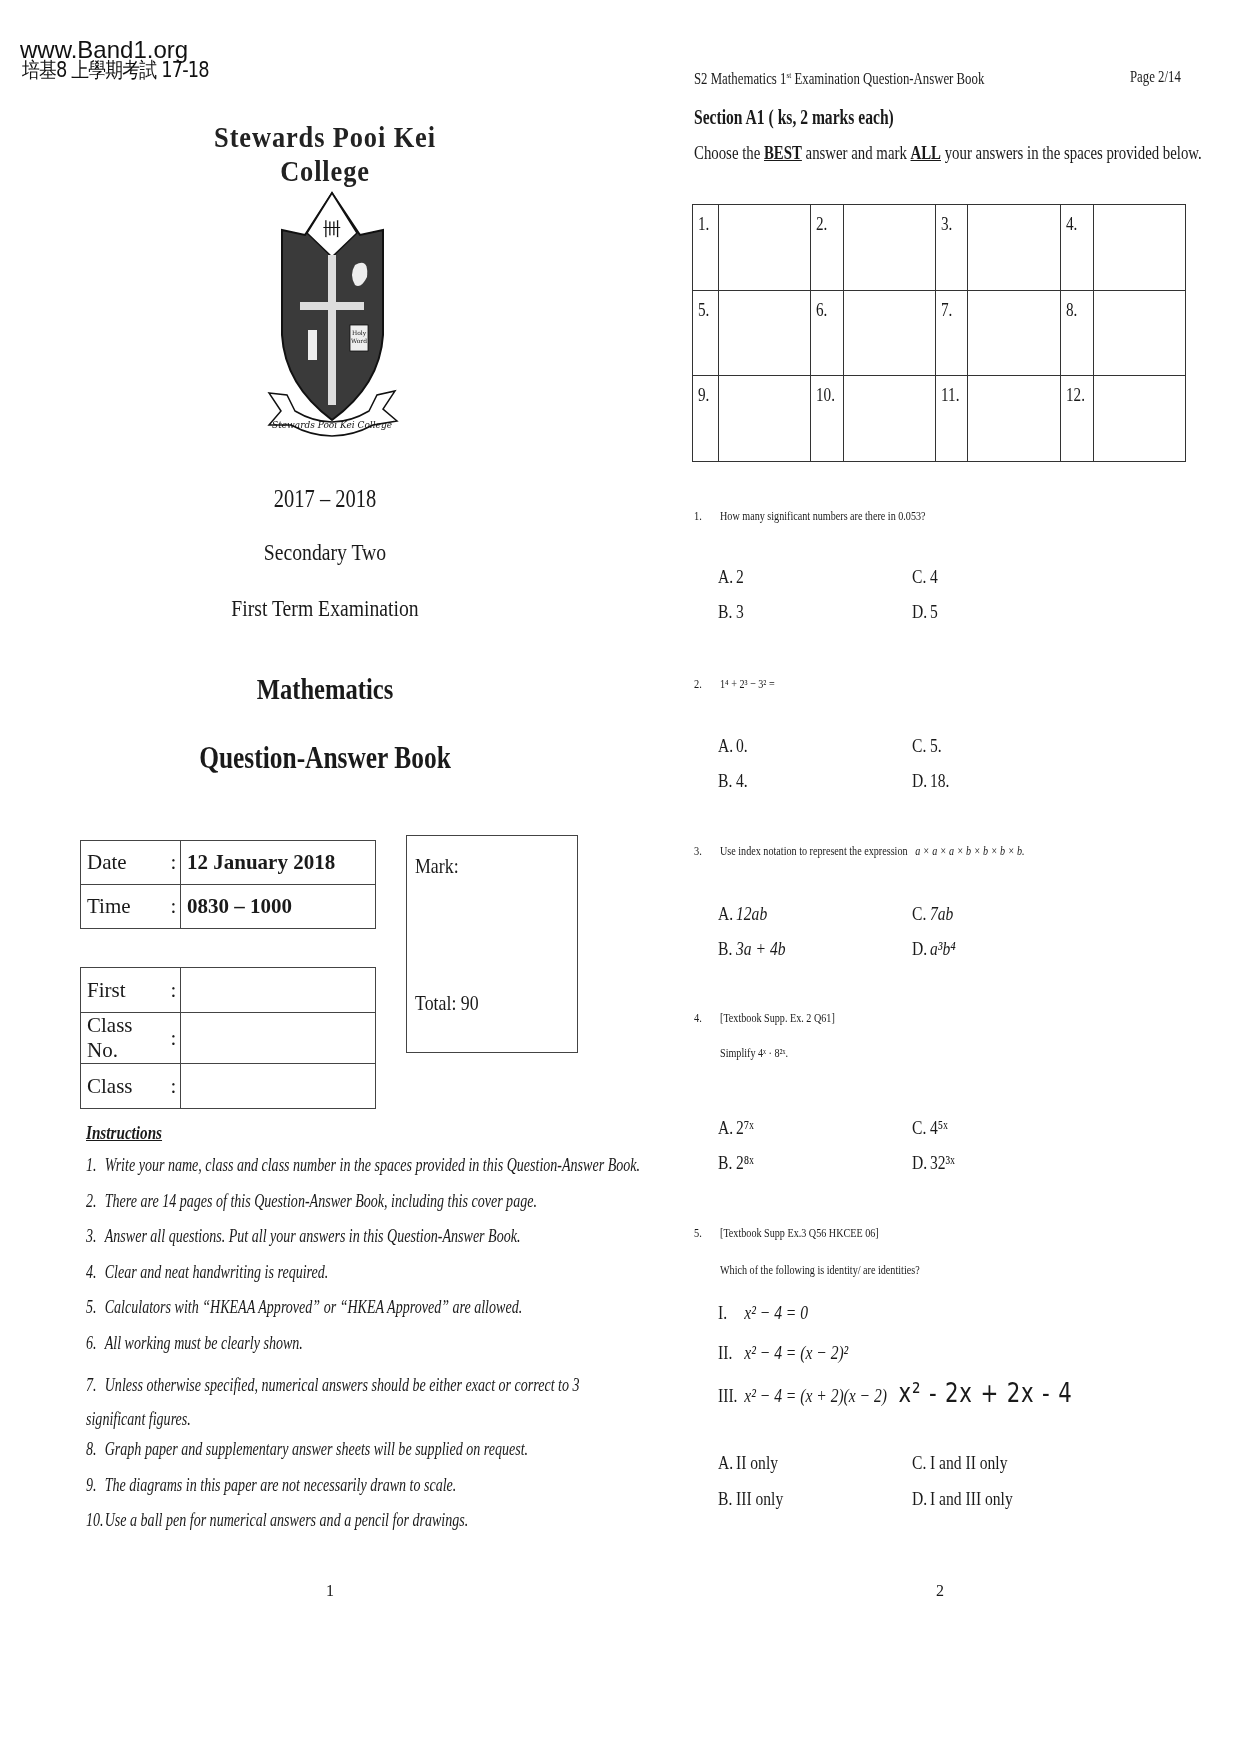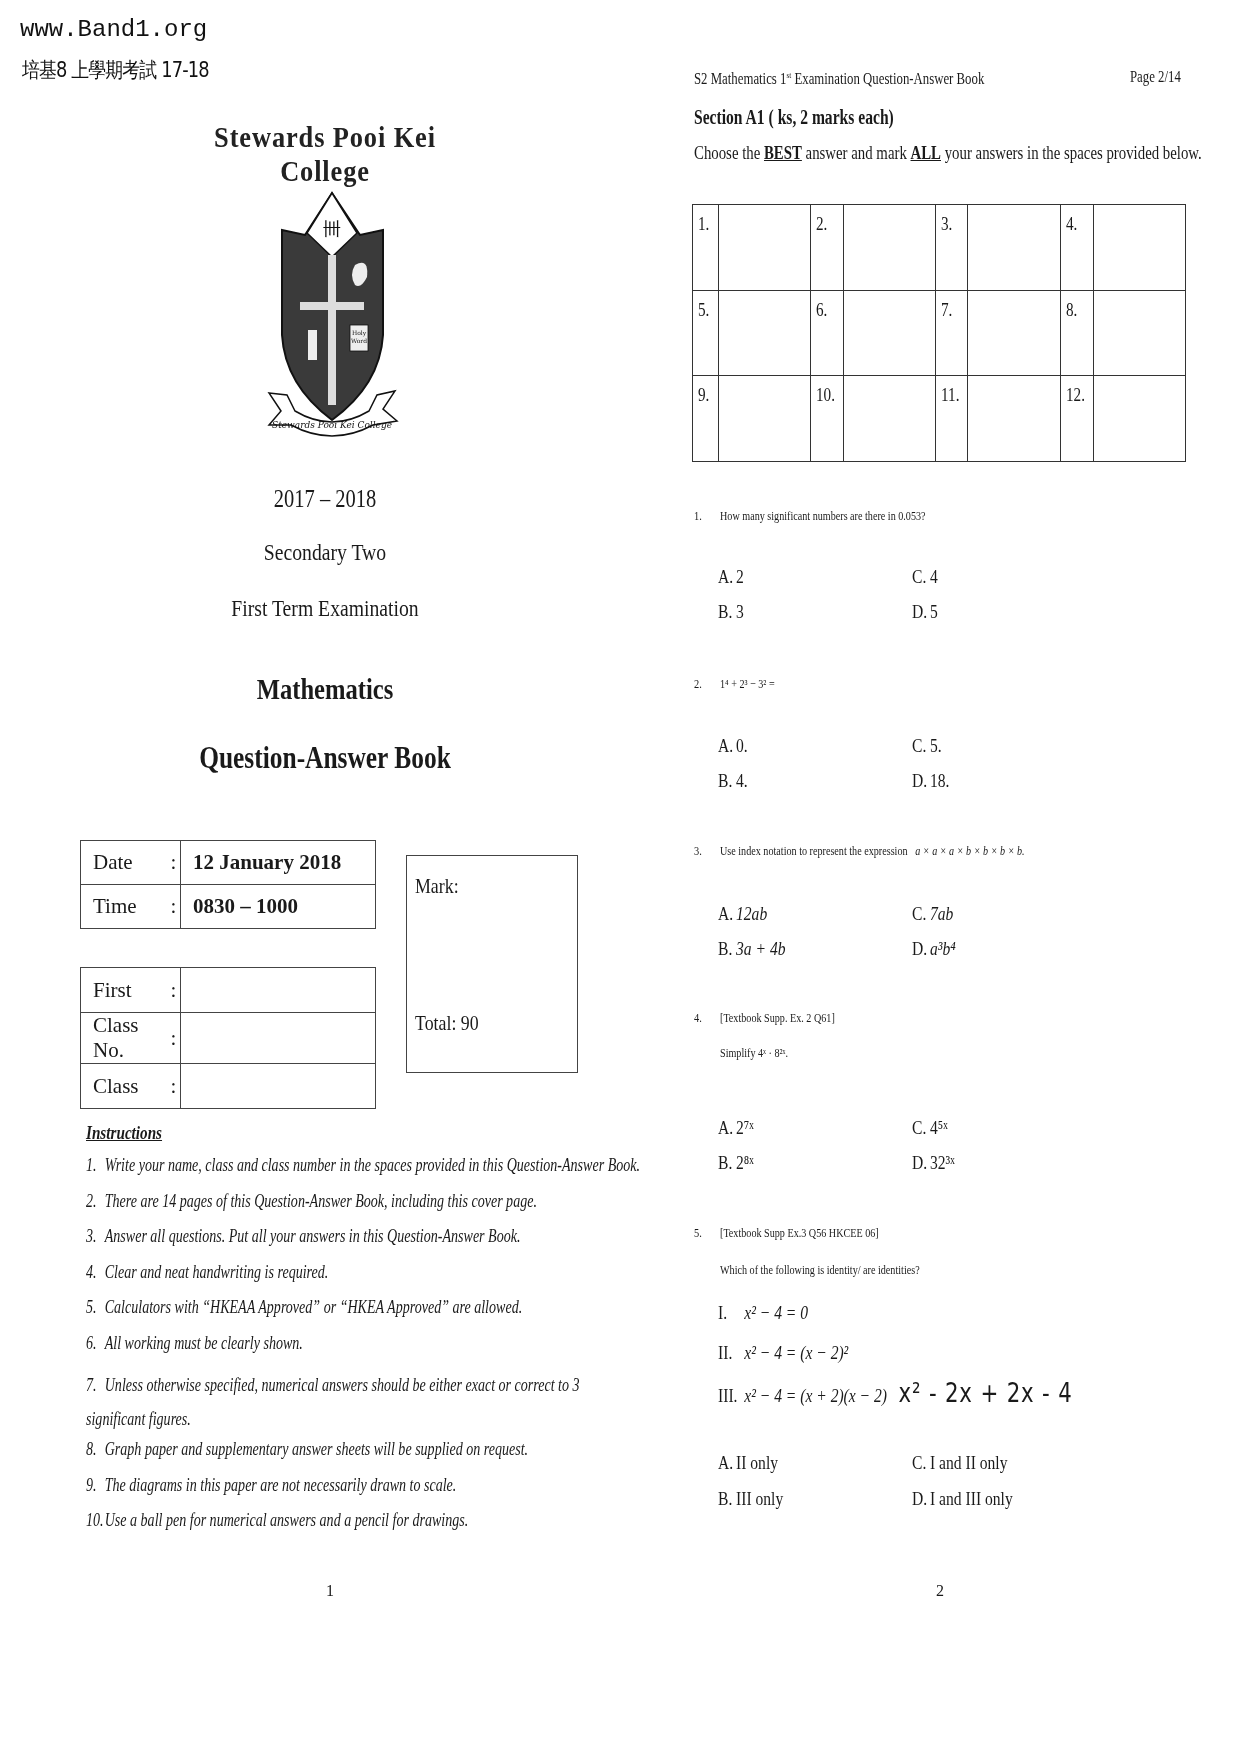--- a/index.html
+++ b/index.html
@@ -2,44 +2,44 @@
 <html><head>
 <meta charset="utf-8">
 <style>
   * { box-sizing: border-box; margin: 0; padding: 0; }
   html, body { width: 1240px; height: 1754px; background: #ffffff; overflow: hidden; }
   body { position: relative; font-family: "Liberation Serif", "DejaVu Serif", serif; color: #1a1a1a; }
 
   .abs { position: absolute; }
 
   
-  .wm-url { left: 20px; top: 16px; font-family: Liberation Mono, monospace; font-size: 24px; color: #111; }
+  .wm-url { left: 20px; top: 36px; font-family: Liberation Sans, sans-serif; font-size: 24px; color: #111; }
   .wm-sub { left: 22px; top: 56px; font-family: "DejaVu Sans", "Liberation Sans", sans-serif; font-size: 21px; color: #111; letter-spacing: -1px; transform: scaleX(0.85); transform-origin: left; }
 
   
   .school { left: 150px; top: 120px; width: 350px; text-align: center; font-size: 30px; font-weight: bold; letter-spacing: 1px; transform: scaleX(0.88); color: #222; }
   .crest { left: 265px; top: 185px; width: 135px; height: 260px; }
 
   .center-text { left: 150px; width: 350px; text-align: center; transform: scaleX(0.82); }
   .year { top: 485px; font-size: 25px; }
   .level { top: 539px; font-size: 24px; }
   .exam { top: 595px; font-size: 24px; }
   .subject { top: 672px; font-size: 30px; font-weight: bold; }
   .book { top: 740px; font-size: 31px; font-weight: bold; }
 
   .info-table { border-collapse: collapse; position: absolute; font-size: 21px; }
-  .info-table td { border: 1.5px solid #444; padding: 0 12px; height: 44px; vertical-align: middle; }
+  .info-table td { border: 1.5px solid #444; padding: 0 6px; height: 44px; vertical-align: middle; }
   .info-table td.lbl { width: 90px; border-right: none; }
   .info-table td.col { width: 10px; border-left: none; padding: 0; text-align: left; }
   .info-table td.val { width: 195px; font-weight: bold; }
   .dt-table { left: 80px; top: 840px; }
   .nm-table { left: 80px; top: 967px; }
   .nm-table td { height: 45px; }
 
-  .mark-box { left: 406px; top: 835px; width: 172px; height: 218px; border: 1.5px solid #444; font-size: 21px; margin-top: 20px; }
+  .mark-box { left: 406px; top: 835px; width: 172px; height: 218px; border: 1.5px solid #444; font-size: 21px; }
   .mark-lbl { position: absolute; left: 8px; top: 18px; transform: scaleX(0.85); transform-origin: left; }
   .total-lbl { position: absolute; left: 8px; top: 155px; transform: scaleX(0.85); transform-origin: left; }
 
   .instr-title { left: 86px; top: 1122px; font-size: 19px; font-style: italic; font-weight: bold; text-decoration: underline; transform: scaleX(0.8); transform-origin: left; }
   .instr-list { left: 86px; top: 1155px; width: 520px; list-style: none; font-size: 18px; font-style: italic; }
   .instr-list li { height: 35.5px; white-space: nowrap; transform: scaleX(0.78); transform-origin: left; }
   .instr-list li.wrap2 { height: 71px; white-space: normal; width: 660px; line-height: 34px; }
   .instr-list .num { display: inline-block; width: 24px; }
   .pgnum1 { left: 326px; top: 1582px; font-size: 16px; }
 

